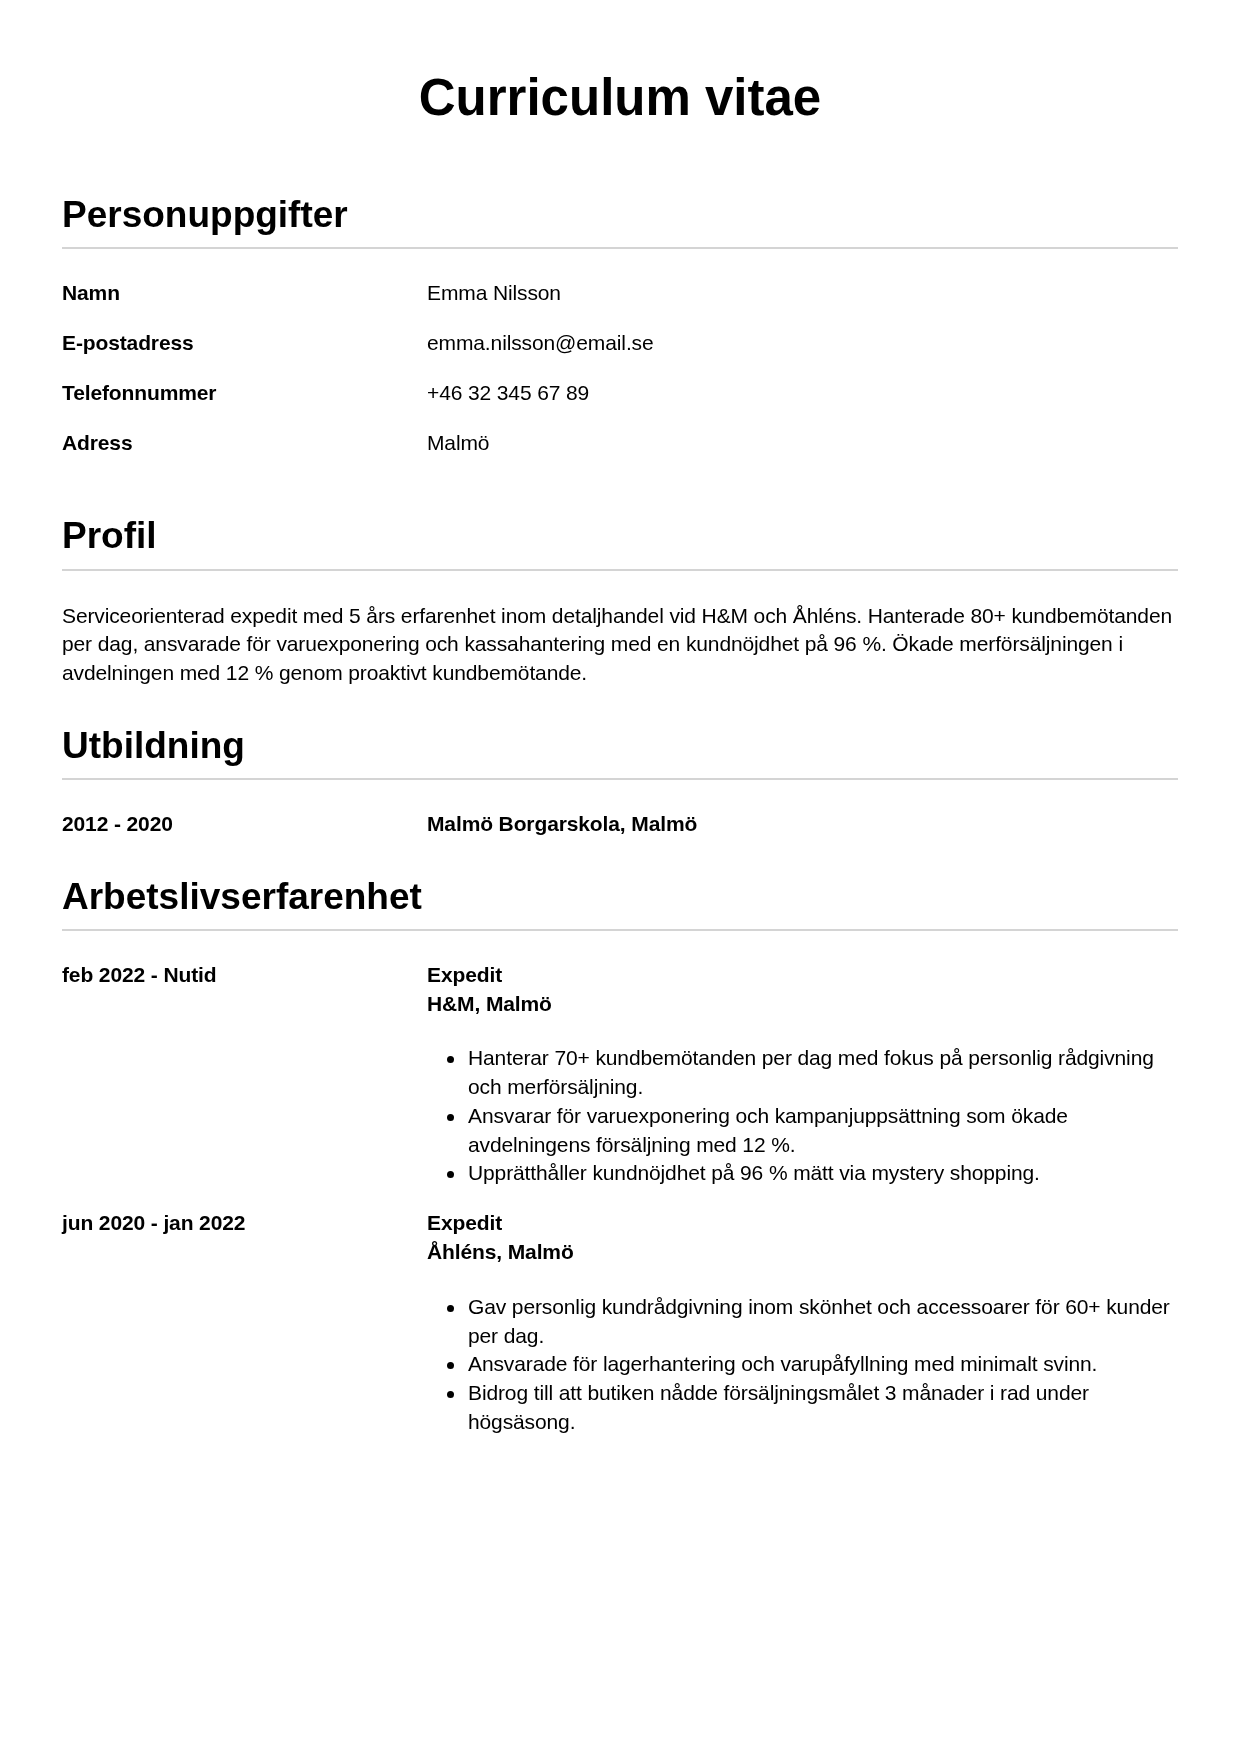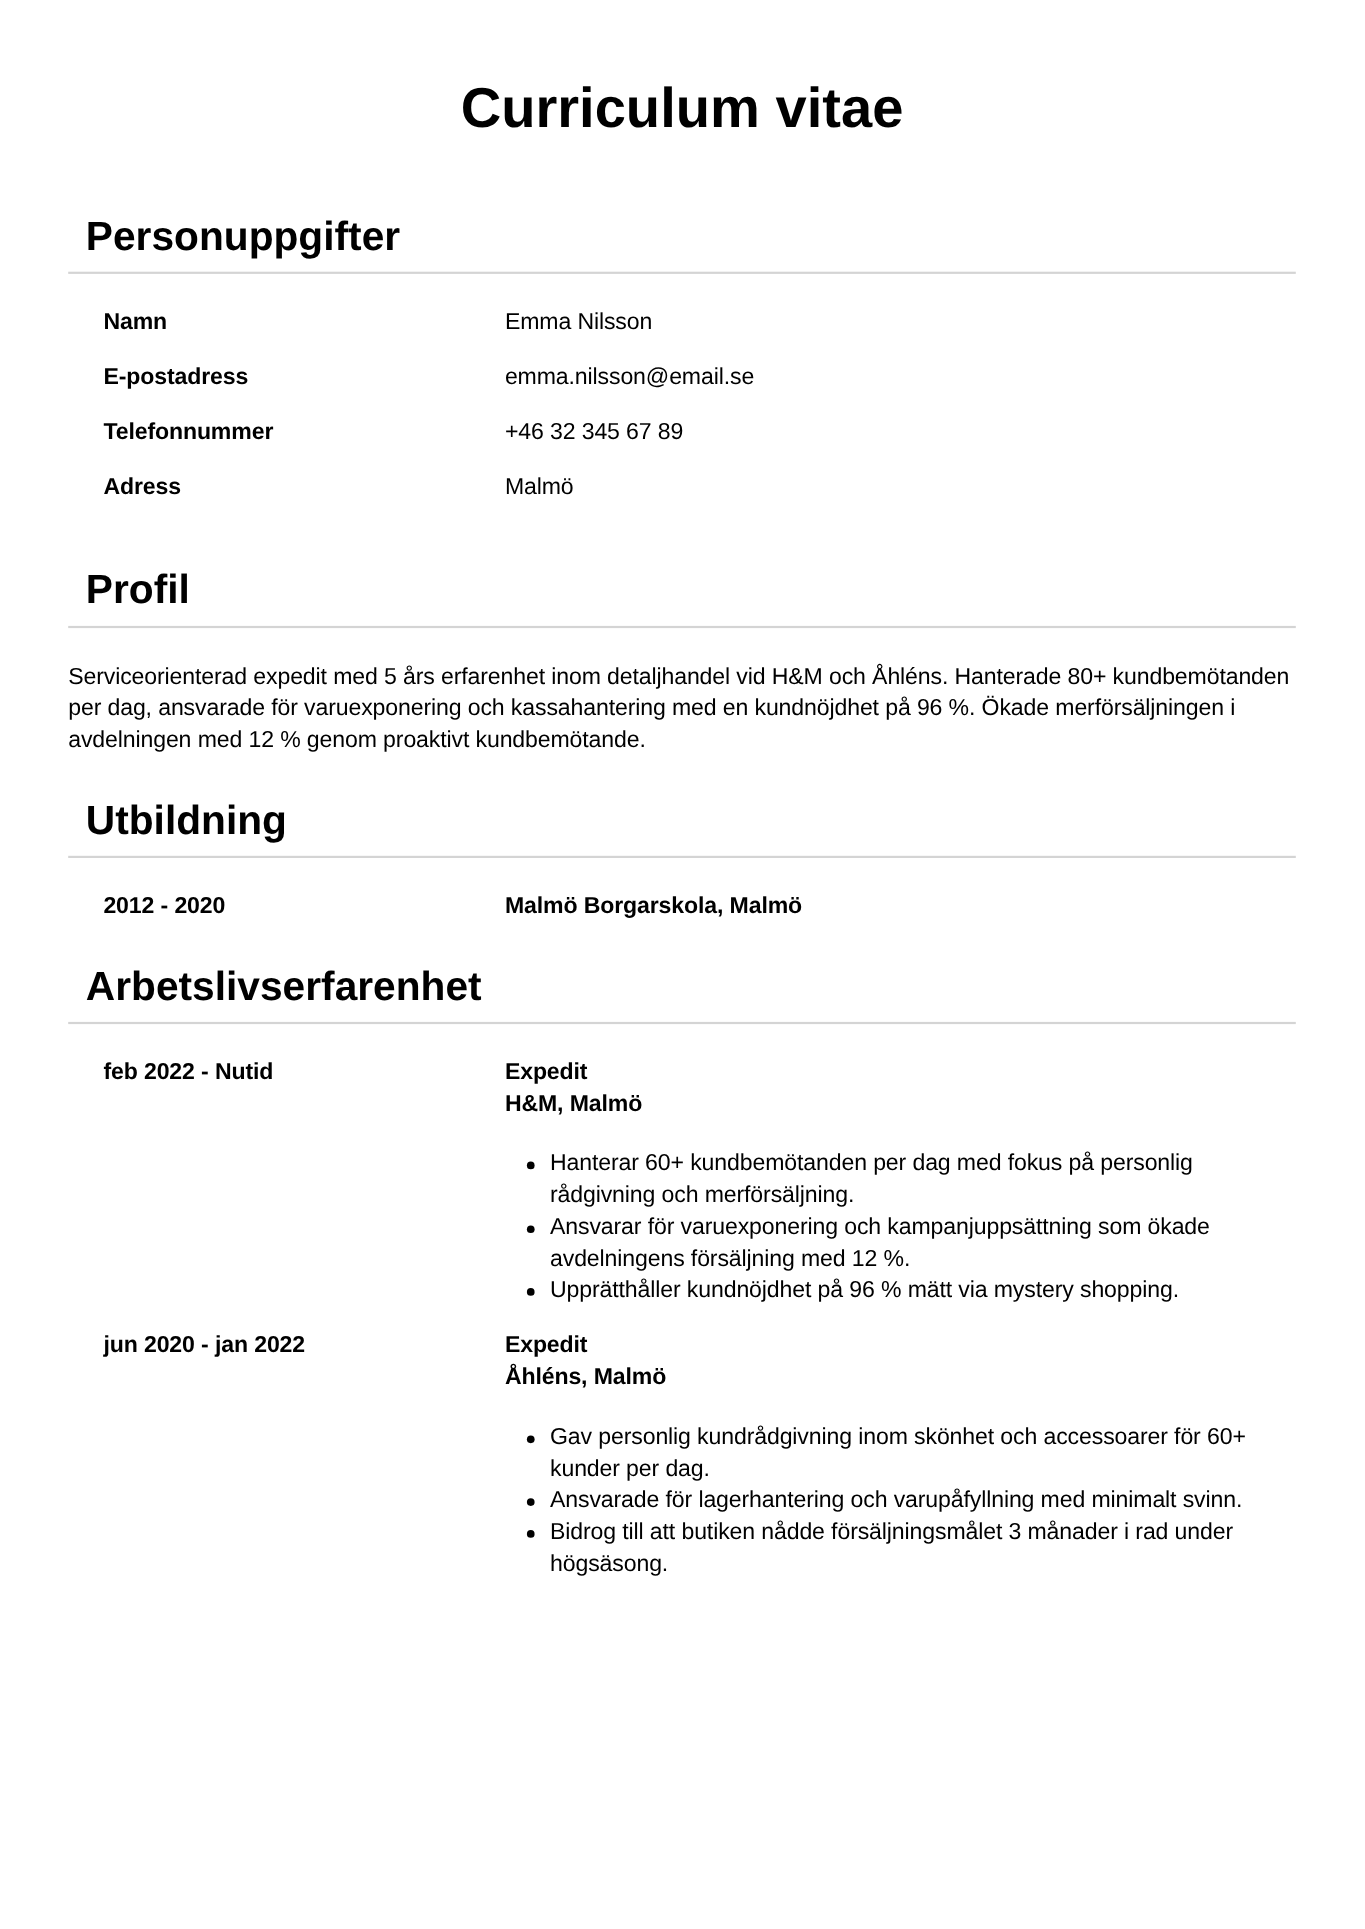--- a/index.html
+++ b/index.html
@@ -20,32 +20,32 @@
   }
   h1 {
     margin:0 0 63px 0;
     font-size:51px;
     line-height:1.22;
     letter-spacing:0;
     text-align:center;
     font-weight:bold;
   }
   h2 {
-    margin:35px 0 0 16px;
+    margin:35px 0 0 0;
     font-size:37px;
     line-height:1.22;
     letter-spacing:0;
     font-weight:bold;
   }
   hr {
     margin:10px 0 0 0;
     border:0;
     border-top:2px solid var(--divider);
   }
-  .section-body { margin-top:30px;margin-left:32px; }
+  .section-body { margin-top:30px; }
   .row { display:flex; margin-bottom:21px; }
   .row-label {
     flex:0 0 365px;
     font-weight:bold;
   }
   .row-value { flex:1 1 auto; min-width:0; }
   .profile-text { margin:31px 0 0 0; }
   .entry-title, .entry-subtitle { font-weight:bold; }
   ul.entry-bullets {
     margin:26px 0 0 0;
@@ -117,21 +117,21 @@
   <section>
     <h2>Arbetslivserfarenhet</h2>
     <hr>
     <div class="section-body">
         <div class="row">
           <div class="row-label">feb 2022 - Nutid</div>
           <div class="row-value">
             <div class="entry-title">Expedit</div>
             <div class="entry-subtitle">H&amp;M, Malmö</div>
             <ul class="entry-bullets">
-              <li>Hanterar 60+ kundbemötanden per dag med fokus på personlig rådgivning och merförsäljning.</li>
+              <li>Hanterar 70+ kundbemötanden per dag med fokus på personlig rådgivning och merförsäljning.</li>
               <li>Ansvarar för varuexponering och kampanjuppsättning som ökade avdelningens försäljning med 12 %.</li>
               <li>Upprätthåller kundnöjdhet på 96 % mätt via mystery shopping.</li>
             </ul>
           </div>
         </div>
         <div class="row">
           <div class="row-label">jun 2020 - jan 2022</div>
           <div class="row-value">
             <div class="entry-title">Expedit</div>
             <div class="entry-subtitle">Åhléns, Malmö</div>

